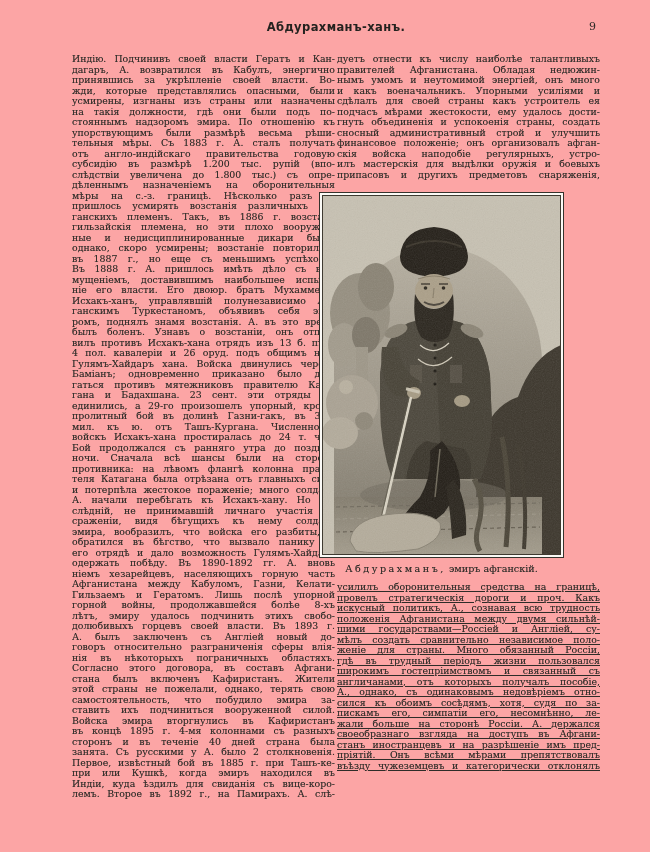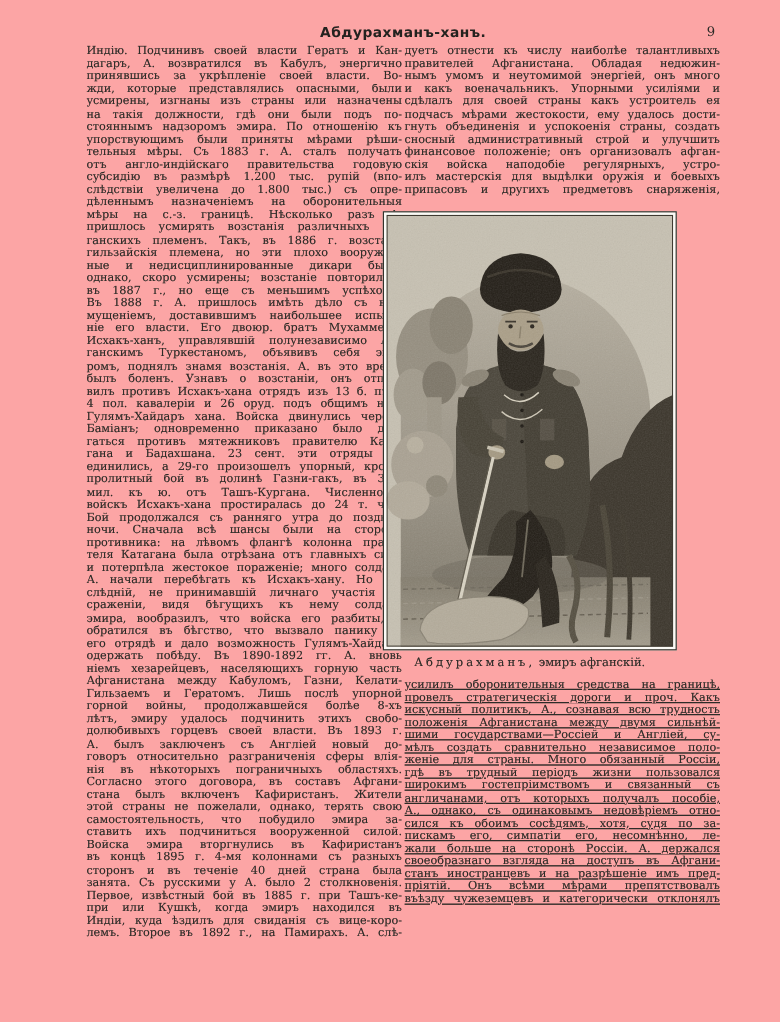--- a/index.html
+++ b/index.html
@@ -12,21 +12,21 @@
 
   .header { position:absolute; top:20px; left:72px; width:528px; height:16px; }
   .header-title {
     text-align:center; font-family:"DejaVu Sans", sans-serif;
     font-weight:700; font-size:11.5px; letter-spacing:0.4px; color:#24221f;
   }
   .page-num {
     position:absolute; right:4px; top:0; font-size:11px; color:#2b2926;
   }
 
-  .col { position:absolute; top:38px; }
+  .col { position:absolute; top:54px; }
   .col-left  { left:72px;  width:263px; }
   .col-right { left:337px; width:263px; }
 
   .line {
     font-size:9.4px; line-height:10.5px; height:10.5px; overflow:hidden;
     text-align:justify; text-align-last:justify;
     color:#2e2c28; text-shadow:0 0 0.4px rgba(46,44,40,0.45);
   }
 
   .photo-wrap { margin:12px 0 0 -18px; width:245px; }
@@ -54,21 +54,21 @@
   </div>
 
   <div class="col col-left">
       <div class="line">Индію. Подчинивъ своей власти Гератъ и Кан-</div>
       <div class="line">дагаръ, А. возвратился въ Кабулъ, энергично</div>
       <div class="line">принявшись за укрѣпленіе своей власти. Во-</div>
       <div class="line">жди, которые представлялись опасными, были</div>
       <div class="line">усмирены, изгнаны изъ страны или назначены</div>
       <div class="line">на такія должности, гдѣ они были подъ по-</div>
       <div class="line">стояннымъ надзоромъ эмира. По отношенію къ</div>
-      <div class="line">упорствующимъ были приняты мѣрами рѣши-</div>
+      <div class="line">упорствующимъ были размѣрѣ весьма рѣши-</div>
       <div class="line">тельныя мѣры. Съ 1883 г. А. сталъ получать</div>
       <div class="line">отъ англо-индійскаго правительства годовую</div>
       <div class="line">субсидію въ размѣрѣ 1.200 тыс. рупій (впо-</div>
       <div class="line">слѣдствіи увеличена до 1.800 тыс.) съ опре-</div>
       <div class="line">дѣленнымъ назначеніемъ на оборонительныя</div>
       <div class="line">мѣры на с.-з. границѣ. Нѣсколько разъ А.</div>
       <div class="line">пришлось усмирять возстанія различныхъ аф-</div>
       <div class="line">ганскихъ племенъ. Такъ, въ 1886 г. возстали</div>
       <div class="line">гильзайскія племена, но эти плохо вооружен-</div>
       <div class="line">ные и недисциплинированные дикари были,</div>

